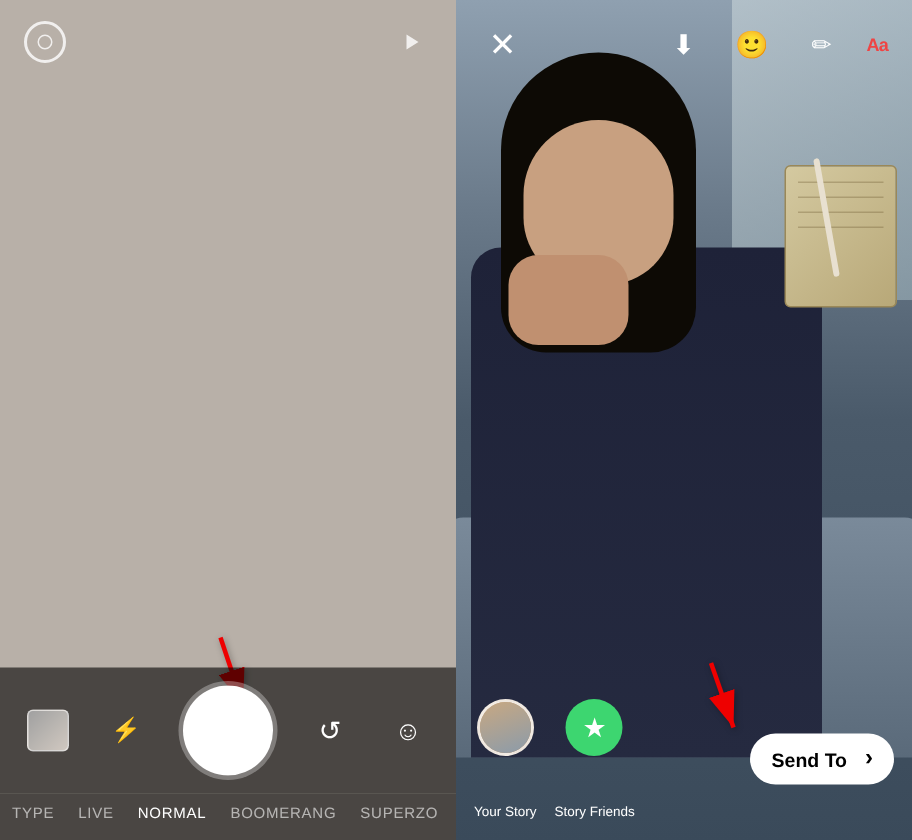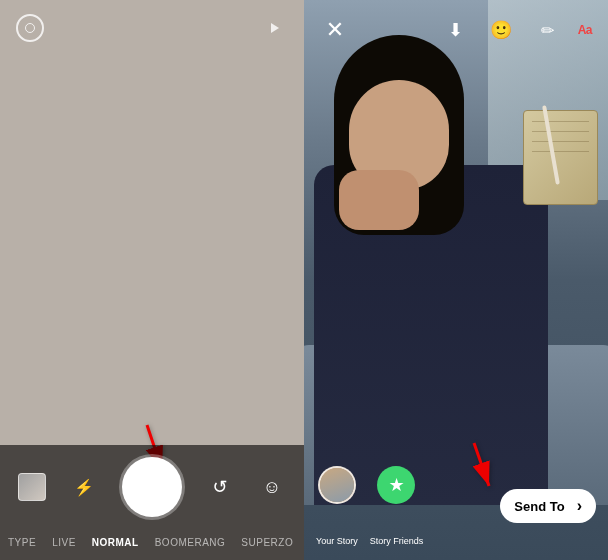--- a/index.html
+++ b/index.html
@@ -133,21 +133,21 @@
       font-size: 10px;
       color: rgba(255,255,255,0.6);
       font-weight: 500;
       letter-spacing: 0.5px;
       cursor: pointer;
       text-transform: uppercase;
     }
 
     .mode-item.active {
       color: white;
-      font-weight: 700;
+      font-weight: 400;
     }
 
     
     .red-arrow {
       position: absolute;
       bottom: 90px;
       left: 50%;
       transform: translateX(-50%);
       width: 50px;
       height: 50px;

